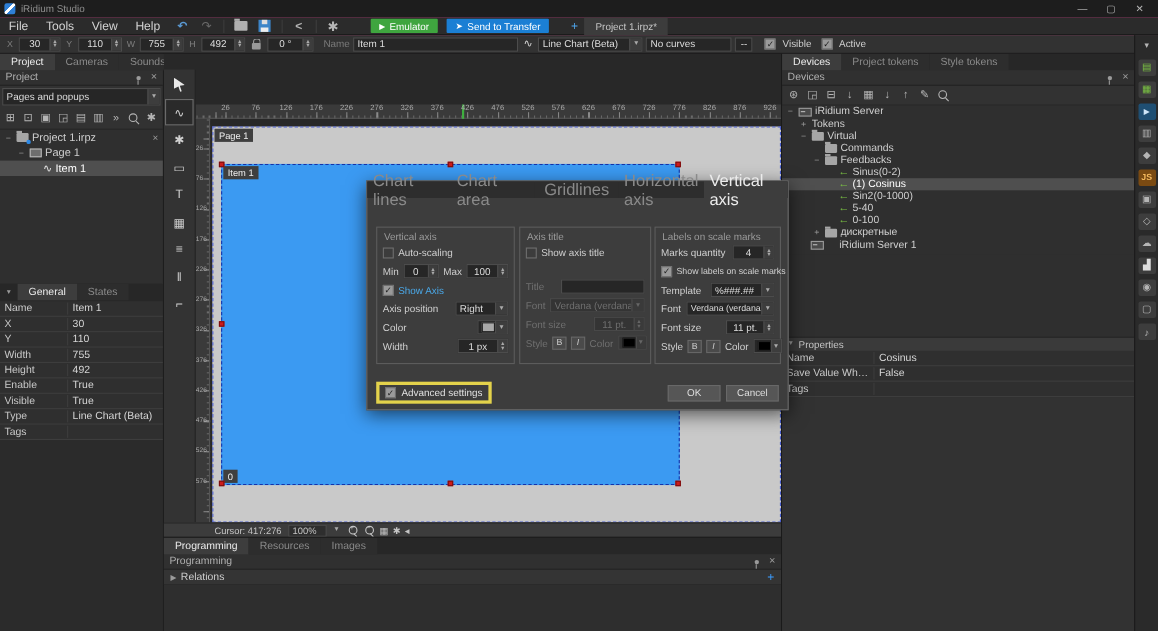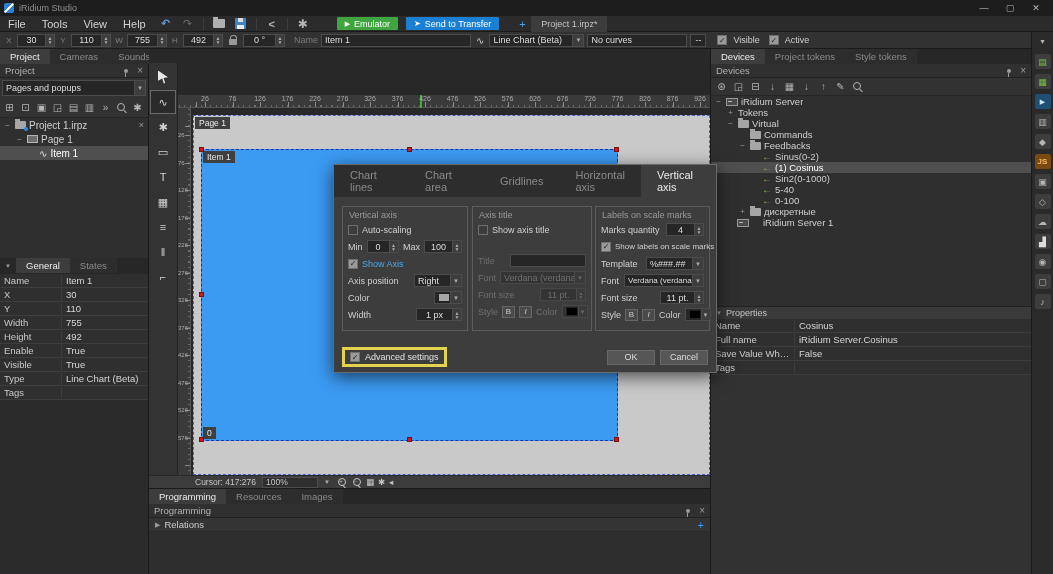--- a/index.html
+++ b/index.html
@@ -110,21 +110,21 @@
 .vruler{position:absolute;left:29px;top:45px;width:13px;height:367px;background:#3a3a3a;border-right:1px solid #555;
  background-image:repeating-linear-gradient(180deg,#8a8a8a 0 1px,transparent 1px 27.5px),repeating-linear-gradient(180deg,#6a6a6a 0 1px,transparent 1px 5.5px);
  background-size:6px 100%,3px 100%;background-position:7px 27px,10px 27px;background-repeat:repeat-y}
 .vruler .rlabel{position:absolute;left:0;transform:translateY(-50%);font-size:6px;color:#aaa}
 .ruler-marker{position:absolute;left:242px;top:0;width:2px;height:13px;background:#3fae3f}
 .page{position:absolute;left:44px;top:52px;width:517px;height:360px;background:#c9c9c9;border:1px dashed #4a5fd0}
 .badge{position:absolute;background:#3f3f3f;color:#ededed;font-size:8.5px;padding:1px 4px;z-index:3;white-space:nowrap}
 .chart-item{position:absolute;left:7px;top:33px;width:417px;height:292px;background:#3b9af2;border:1px dashed #1533aa}
 .handle{position:absolute;width:5px;height:5px;background:#cc1b1b;border:1px solid #7e0e0e;z-index:4}
 .statusbar{position:absolute;left:0;top:426px;width:561px;height:13px;background:#3c3c3c;border-top:1px solid #2a2a2a;display:flex;align-items:center;gap:6px;padding-left:46px;font-size:8.5px;color:#c5c5c5}
-.zoombox{width:56px;height:11px;background:#2e2e2e;border:1px solid #4c4c4c;display:flex;align-items:center;padding:0 3px;font-size:8.5px}
+.zoombox{width:35px;height:11px;background:#2e2e2e;border:1px solid #4c4c4c;display:flex;align-items:center;padding:0 3px;font-size:8.5px}
 .sb-arr{color:#aaa;font-size:6px}
 .sb-arr::after{content:"▼"}
 .mag{position:relative;width:11px;height:11px}
 .mag::before{content:"";width:6px;height:6px;border:1px solid #c5c5c5;border-radius:50%;position:absolute;top:1px;left:2px}
 .mag::after{content:"";width:4px;height:1px;background:#c5c5c5;position:absolute;bottom:1px;right:1px;transform:rotate(45deg)}
 .mag span{position:absolute;top:1px;left:2px;width:6px;height:6px;display:flex;align-items:center;justify-content:center;font-size:6px;color:#c5c5c5}
 
 .bottom-panel{position:absolute;left:0;top:439px;width:561px;height:86px;background:#323232;border-top:1px solid #1a1a1a}
 .bp-relations{height:14px;display:flex;align-items:center;gap:4px;padding:0 6px;font-size:9.5px;color:#cdcdcd;border-bottom:1px solid #2a2a2a;background:#343434}
 .bp-relations .caret{color:#9a9a9a;font-size:7px}
@@ -151,21 +151,21 @@
 .rsi-video{background:#1f4f73;color:#cfe6f8;font-size:7px}
 .rsi-js{background:#7a4a12;color:#f4b95e;font-weight:bold;font-size:8px}
 .rsi-chart{color:#ddd}
 
 .dialog{position:absolute;left:333px;top:164px;width:384px;height:209px;background:#3d3d3d;border:1px solid #6a6a6a;box-shadow:0 4px 16px rgba(0,0,0,.6);z-index:50}
 .dlg-title{height:18px;background:#f0f0f0;display:flex;align-items:center;gap:5px;padding:0 5px}
 .dlg-title-text{font-size:10px;color:#1a1a1a}
 .dlg-close{margin-left:auto;color:#333;font-size:11px;width:16px;text-align:center}
 .dlg-close::after{content:"✕"}
 .dlg-tabs{display:flex;height:15px;background:#2d2d2d}
-.dlg-tabs .tab{flex:1;justify-content:center;padding:16px;font-size:11px}
+.dlg-tabs .tab{flex:1;justify-content:center;padding:5px;font-size:15px}
 .group{position:absolute;border:1px solid #5c5c5c;height:125px;top:41px}
 .g1{left:8px;width:126px}
 .g2{left:138px;width:120px}
 .g3{left:261px;width:115px}
 .glegend{font-size:9px;color:#9a9a9a;padding:3px 6px 1px}
 .grow{display:flex;align-items:center;gap:4px;padding:0 5px;height:17px;font-size:9px;color:#d0d0d0}
 .grow .glabel{white-space:nowrap}
 .grow .push{margin-left:auto}
 .blue{color:#4aa8e8}
 .dis .glabel,.dis{color:#6f6f6f}
@@ -246,21 +246,21 @@
         <span class="spin-val">0 °</span>
         <span class="spin-btns"></span>
       </span>
     <span class="pb-name-lab">Name</span>
     <span class="inp" style="width:150px">Item 1</span>
     <span class="ic-chartmini"></span>
     <span class="dd" style="width:95px">
         <span class="dd-val">Line Chart (Beta)</span>
         <span class="dd-arr"></span>
       </span>
-    <span class="dd" style="width:100px">
+    <span class="dd" style="width:78px">
         <span class="dd-val">No curves</span>
       </span>
     <span class="inp" style="width:16px;justify-content:center">--</span>
     <span class="cb on" style="margin-left:8px"></span>
     <span class="pb-check-lab">Visible</span>
     <span class="cb on"></span>
     <span class="pb-check-lab">Active</span>
   </div>
 
   <div class="left-panel">
@@ -548,24 +548,20 @@
     <div class="rp-prophead">
       <span class="caret"></span>
       <span>Properties</span>
     </div>
     <div class="kv rkv" id="rp-kv">
         <div class="kv-row">
           <div class="kv-key">Name</div>
           <div class="kv-val">Cosinus</div>
         </div>
         <div class="kv-row">
-          <div class="kv-key">Full name</div>
-          <div class="kv-val">iRidium Server.Cosinus</div>
-        </div>
-        <div class="kv-row">
           <div class="kv-key">Save Value When Disco...</div>
           <div class="kv-val">False</div>
         </div>
         <div class="kv-row">
           <div class="kv-key">Tags</div>
           <div class="kv-val"></div>
         </div>
       </div>
     <div class="rp-rest">
       

